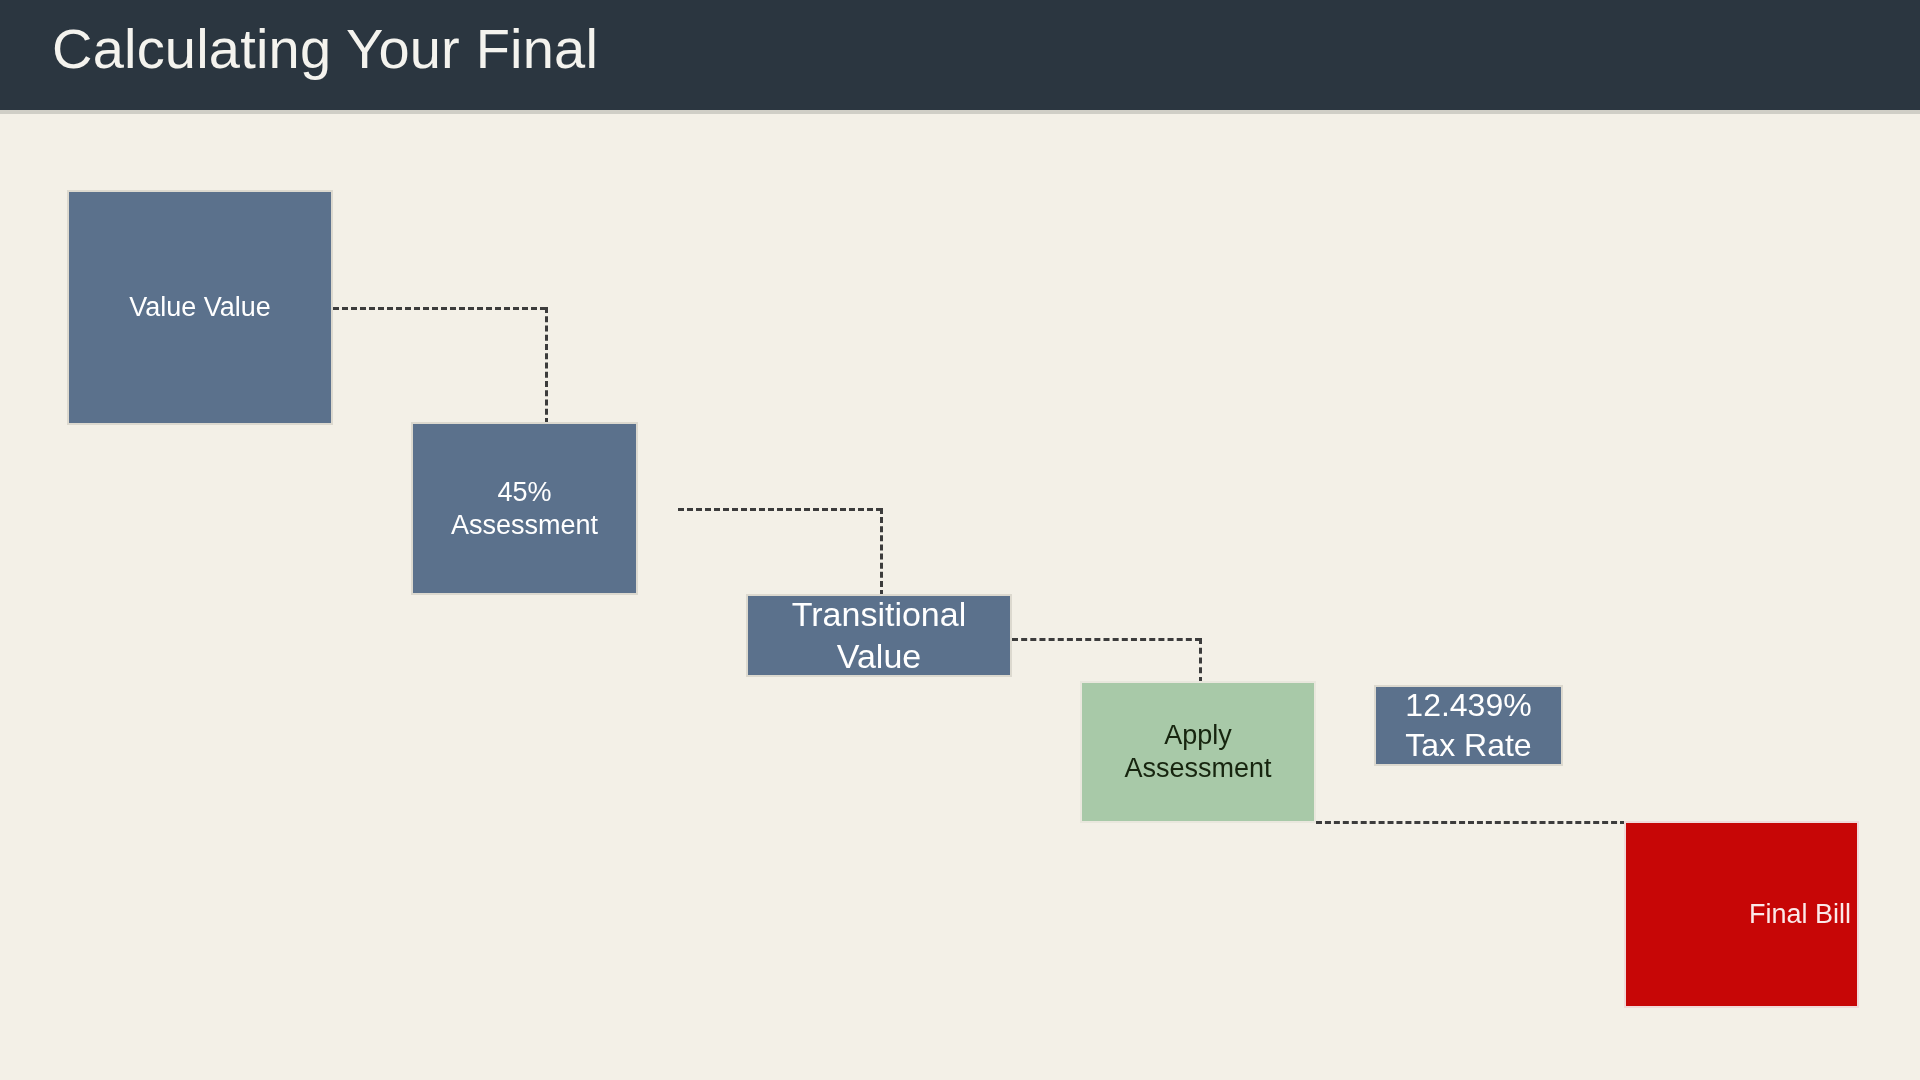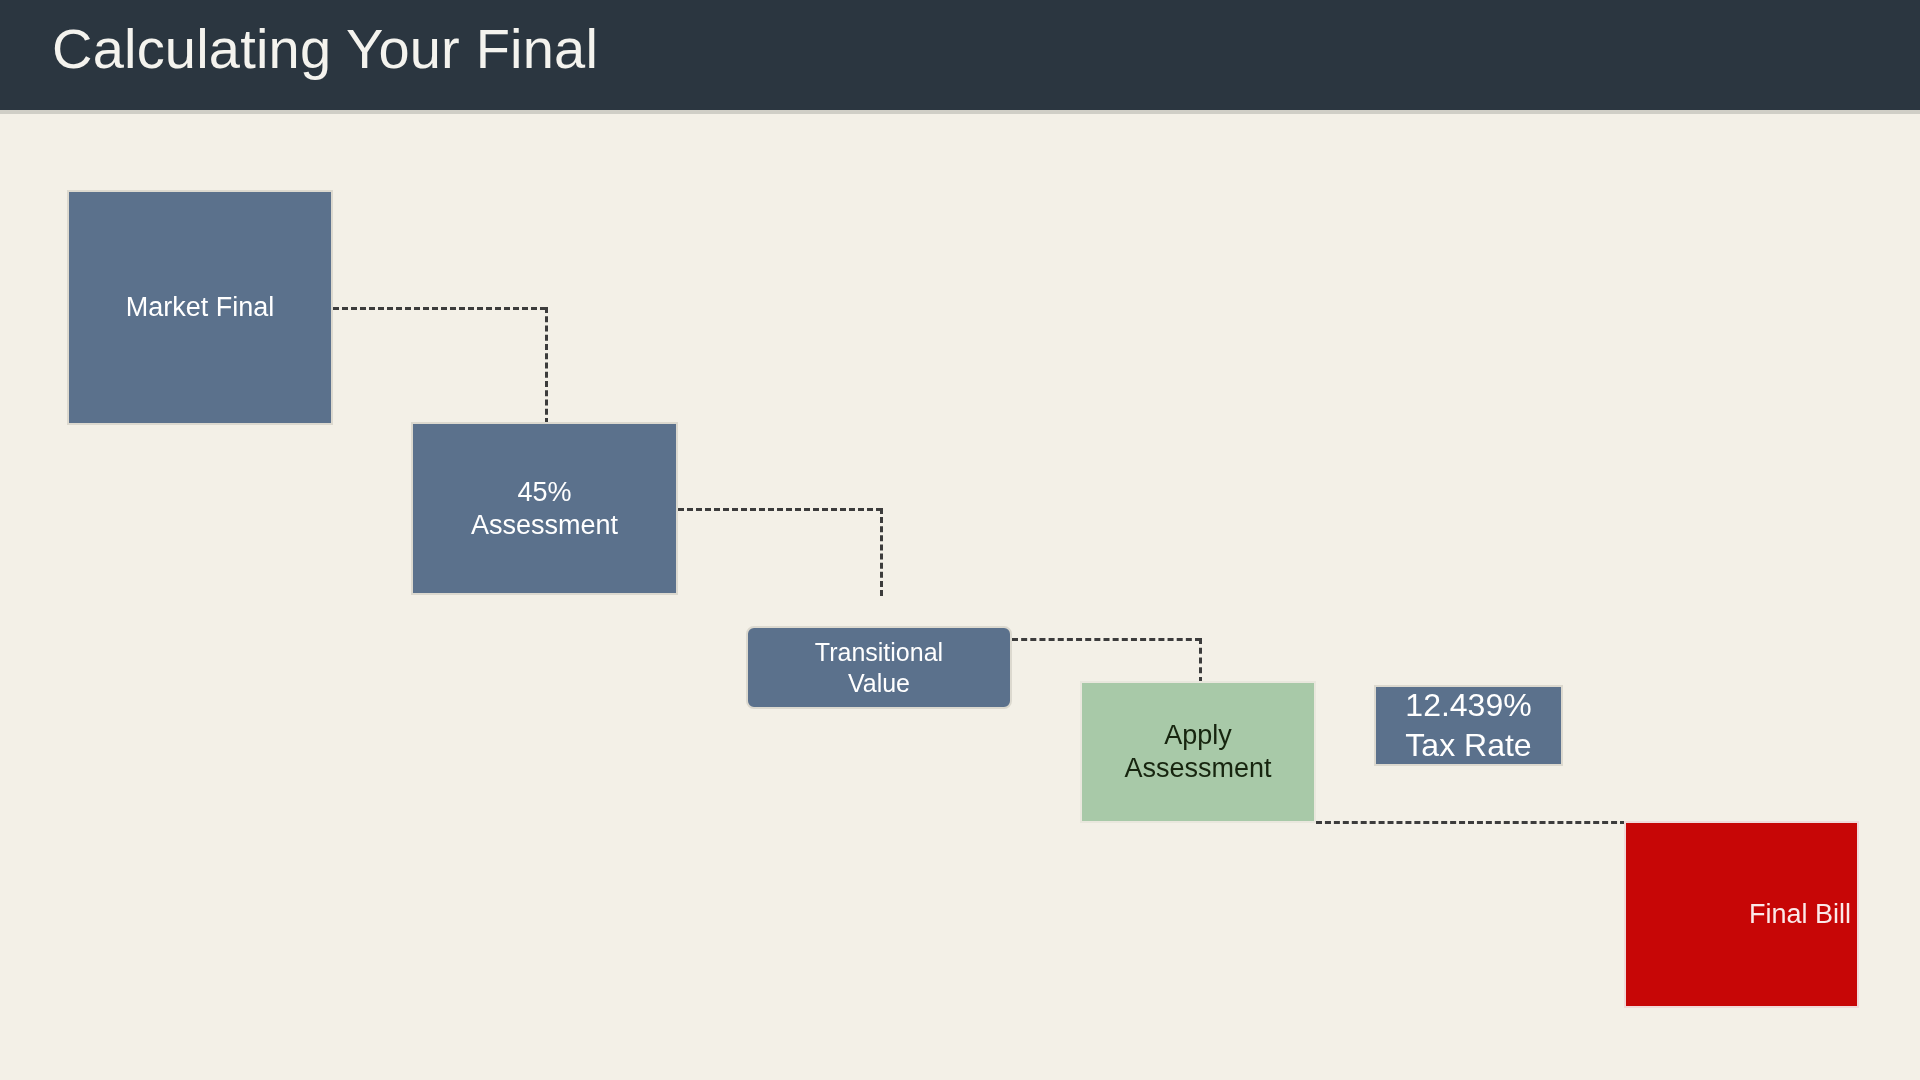--- a/index.html
+++ b/index.html
@@ -81,27 +81,26 @@
     border: 2px solid #f0d9d9;
     color: #fbe9e9;
   }
 
   
   #box-market-value {
     left: 67px;  top: 190px;  width: 266px; height: 235px;
     font-size: 27px;
   }
   #box-assessment {
-    left: 411px; top: 422px;  width: 267px; height: 173px;
+    left: 411px; top: 422px;  width: 227px; height: 173px;
     font-size: 27px;
   }
   #box-transitional {
-    left: 746px; top: 626px;  width: 266px; height: 83px;
-    font-size: 25px;
-    border-radius: 8px;
+    left: 746px; top: 594px;  width: 266px; height: 83px;
+    font-size: 34px;
   }
   #box-exemptions {
     left: 1080px; top: 681px; width: 236px; height: 142px;
     font-size: 27px;
   }
   #box-tax-rate {
     left: 1374px; top: 685px; width: 189px; height: 81px;
     font-size: 32px;
   }
   #box-final-bill {
@@ -149,21 +148,21 @@
 
   <div class="conn-h" id="conn-as-h"></div>
   <div class="conn-v" id="conn-as-v"></div>
 
   <div class="conn-h" id="conn-tv-h"></div>
   <div class="conn-v" id="conn-tv-v"></div>
 
   <div class="conn-h" id="conn-ex-h"></div>
 
   <div class="flow-box box-slate" id="box-market-value">
-    <span class="box-label">Market Final</span>
+    <span class="box-label">Value Value</span>
   </div>
 
   <div class="flow-box box-slate" id="box-assessment">
     <span class="box-label">45%
 Assessment</span>
   </div>
 
   <div class="flow-box box-slate" id="box-transitional">
     <span class="box-label">Transitional
 Value</span>

